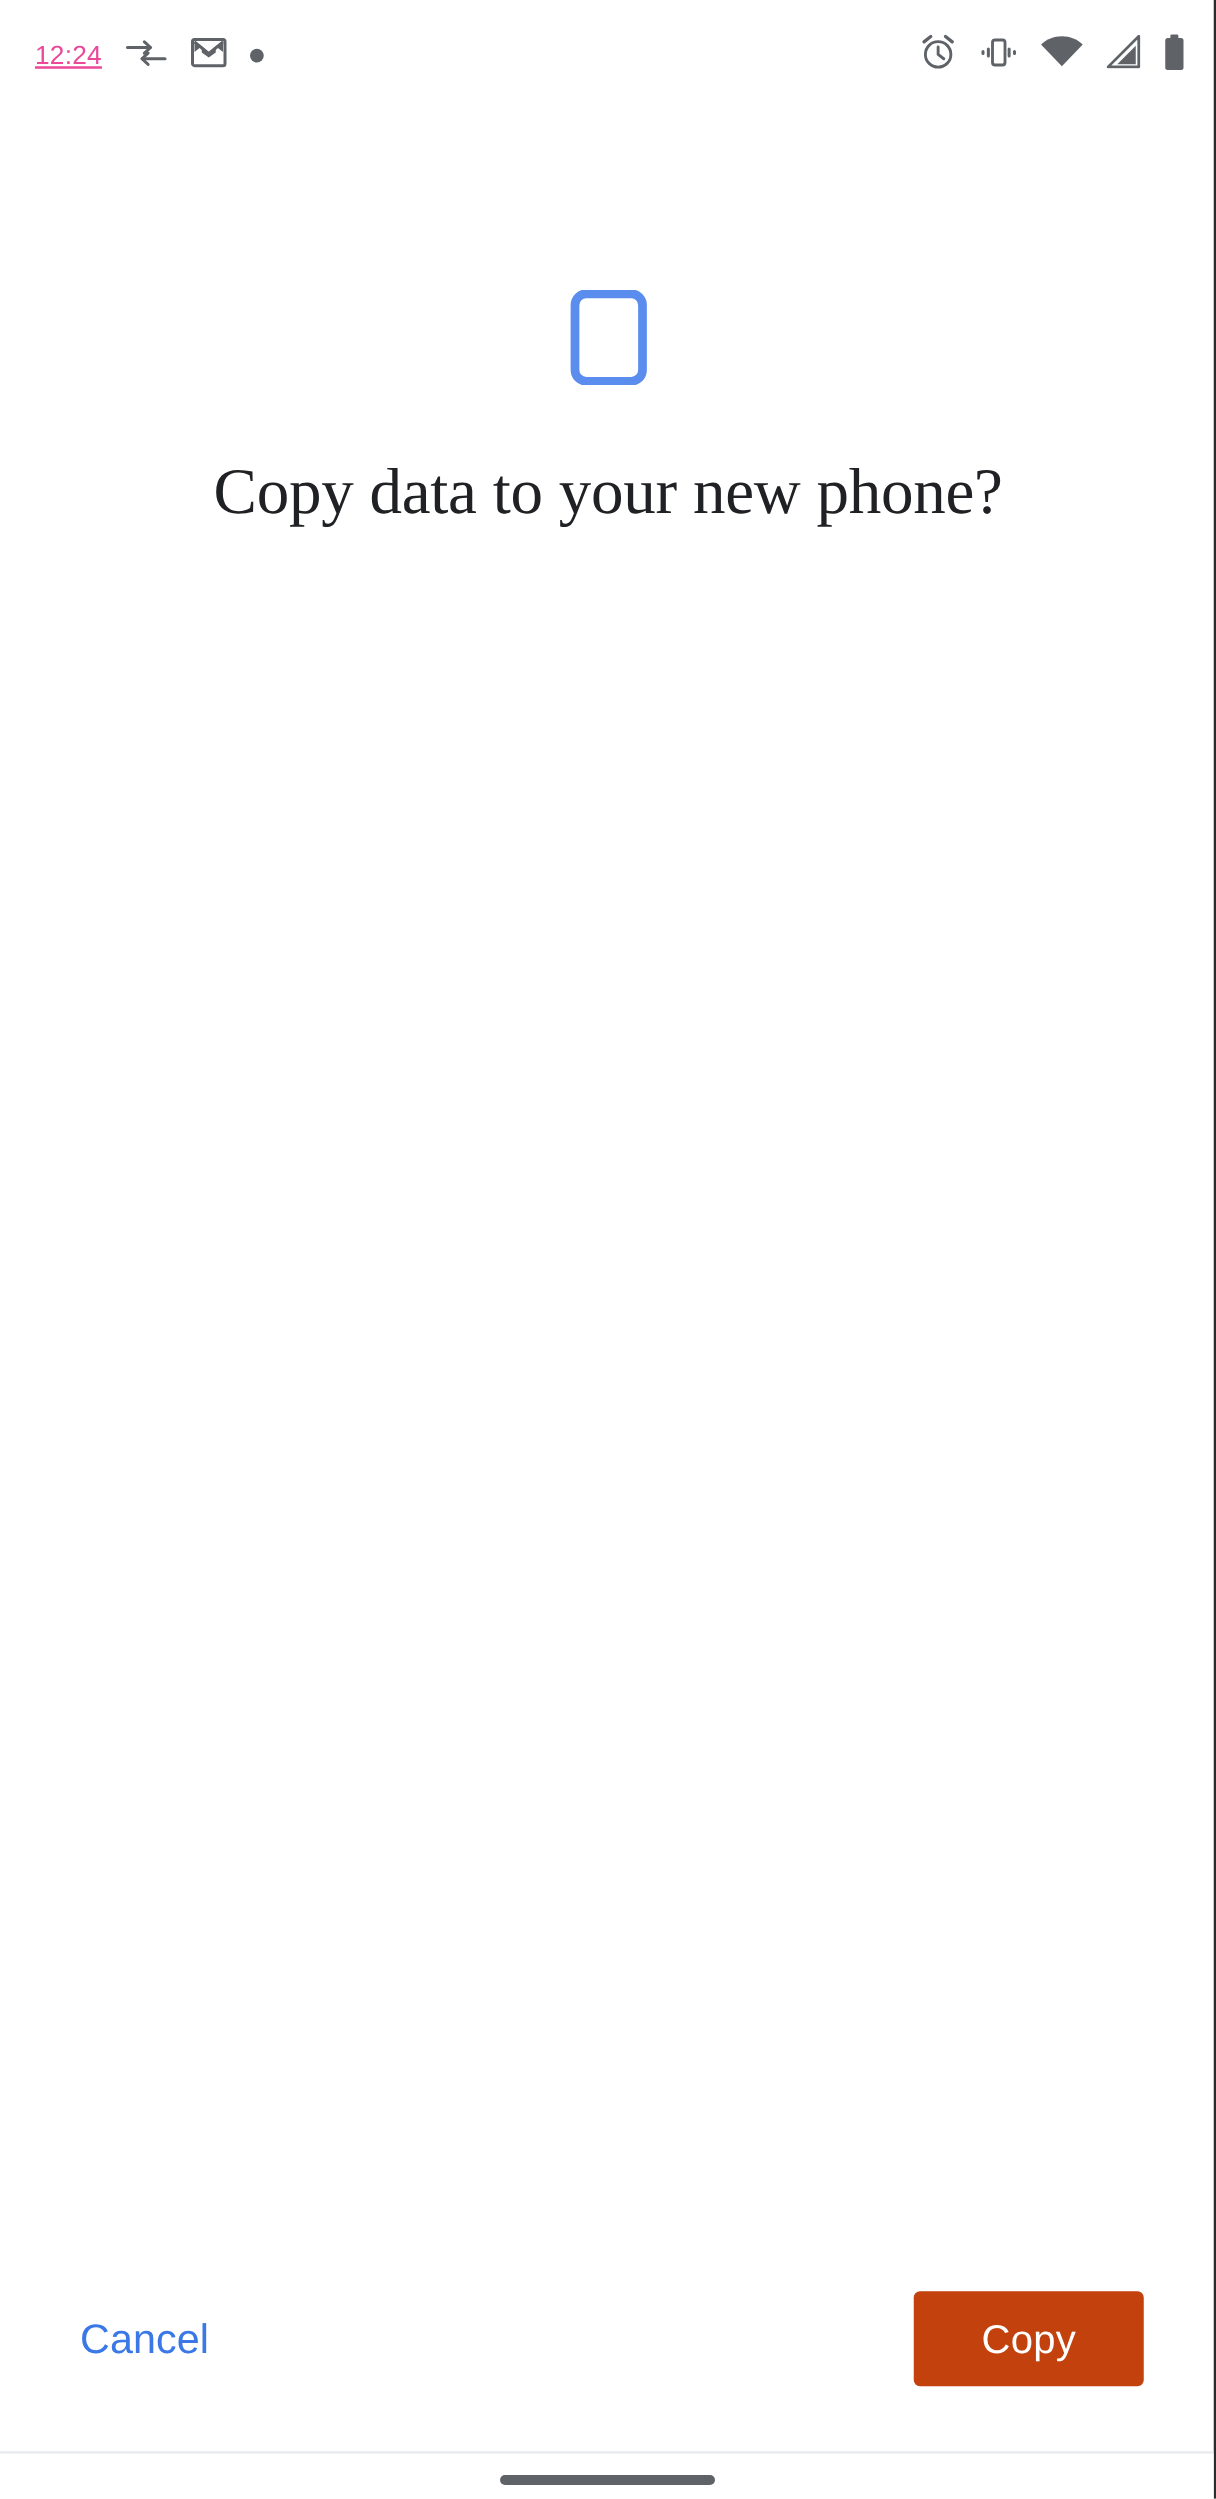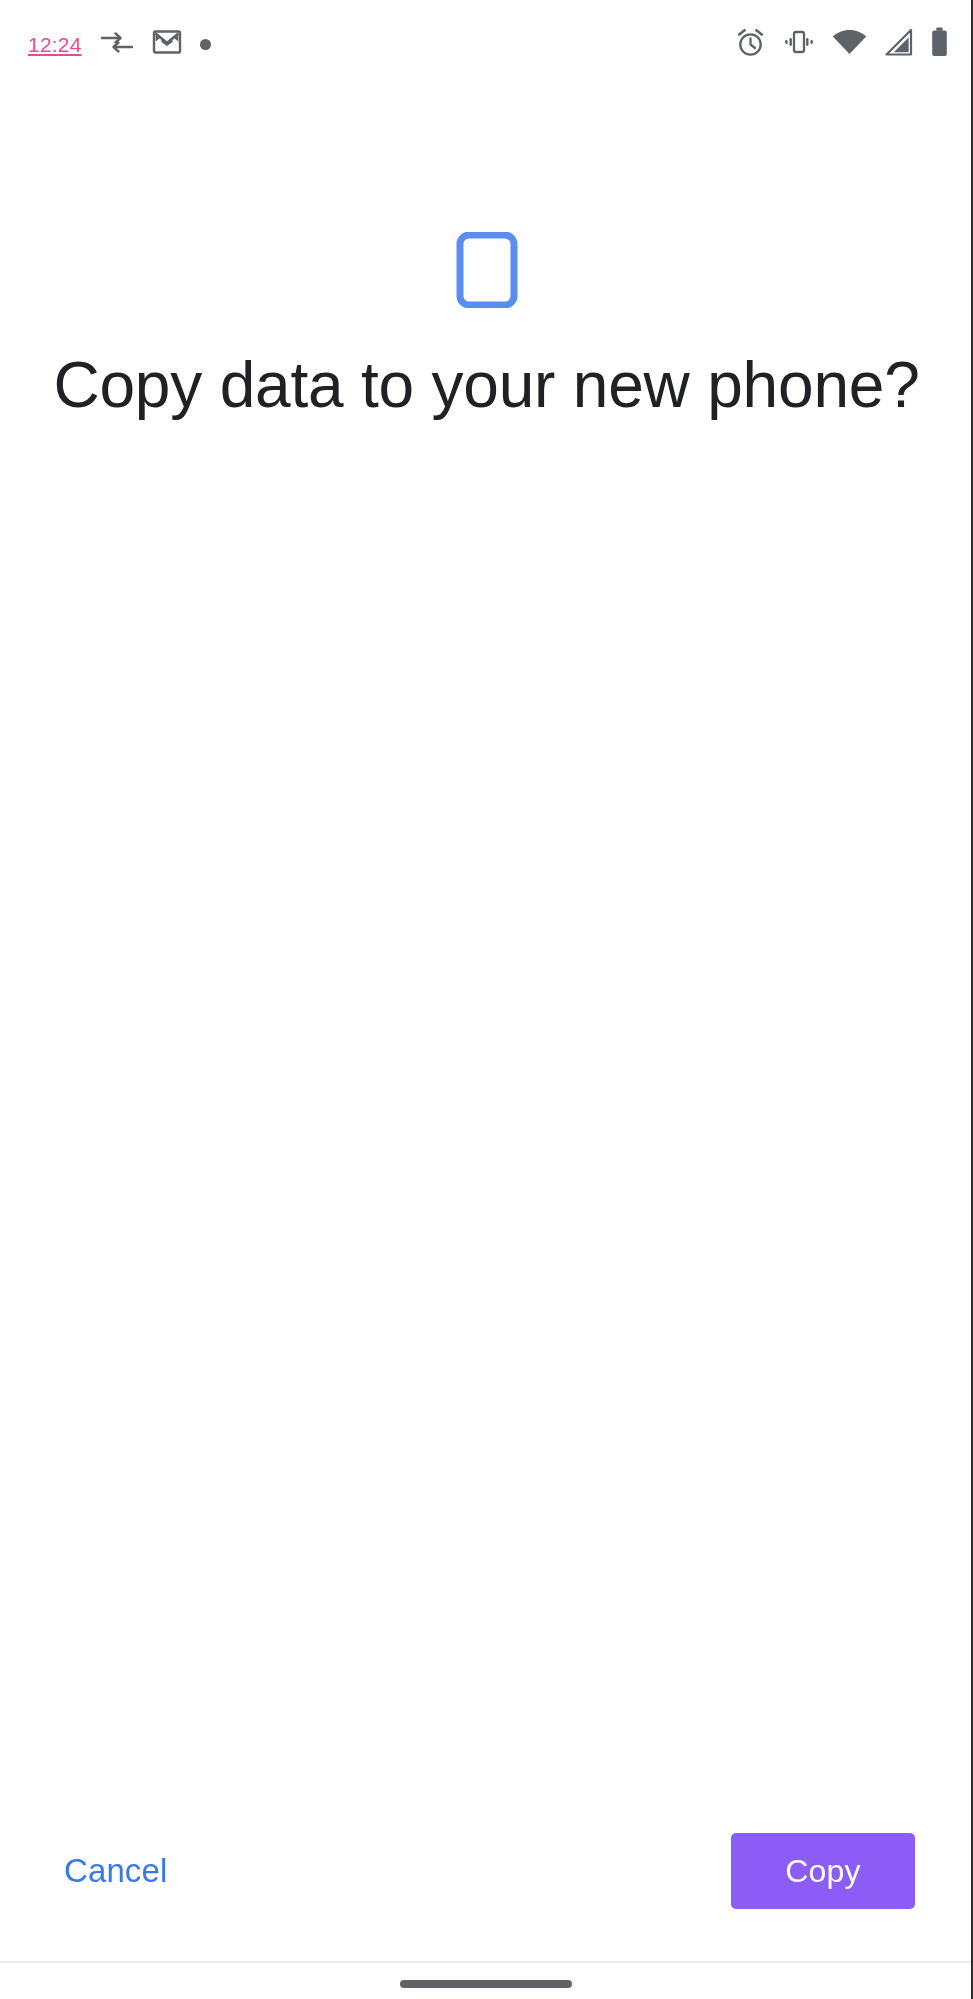--- a/index.html
+++ b/index.html
@@ -64,27 +64,28 @@
     position:absolute;
     top:232px; left:0;
     width:973px;
     display:flex;
     flex-direction:column;
     align-items:center;
   }
   #phone-illustration { display:block; }
 
   #page-title {
-    margin-top:38px;
-    font-size:64px;
+    margin-top:52px;
+    font-size:52px;
     font-weight:400;
     color:#202124;
     letter-spacing:-0.2px;
     text-align:center;
     line-height:1.12;
+    font-family:Liberation Serif, serif;
   }
 
   #page-subtitle {
     margin-top:22px;
     width:840px;
     font-size:33px;
     font-weight:400;
     color:#202124;
     text-align:center;
     line-height:1.36;
@@ -109,21 +110,21 @@
     padding:8px 6px;
     font-family:"Liberation Sans", sans-serif;
     font-size:33px;
     font-weight:400;
     color:#3b78e7;
     cursor:pointer;
     letter-spacing:0.1px;
   }
 
   #copy-button {
-    background:#8b5cf6;
+    background:#c2410c;
     border:none;
     border-radius:5px;
     width:184px;
     height:76px;
     font-family:"Liberation Sans", sans-serif;
     font-size:32px;
     font-weight:400;
     color:#ffffff;
     cursor:pointer;
     letter-spacing:0.2px;

